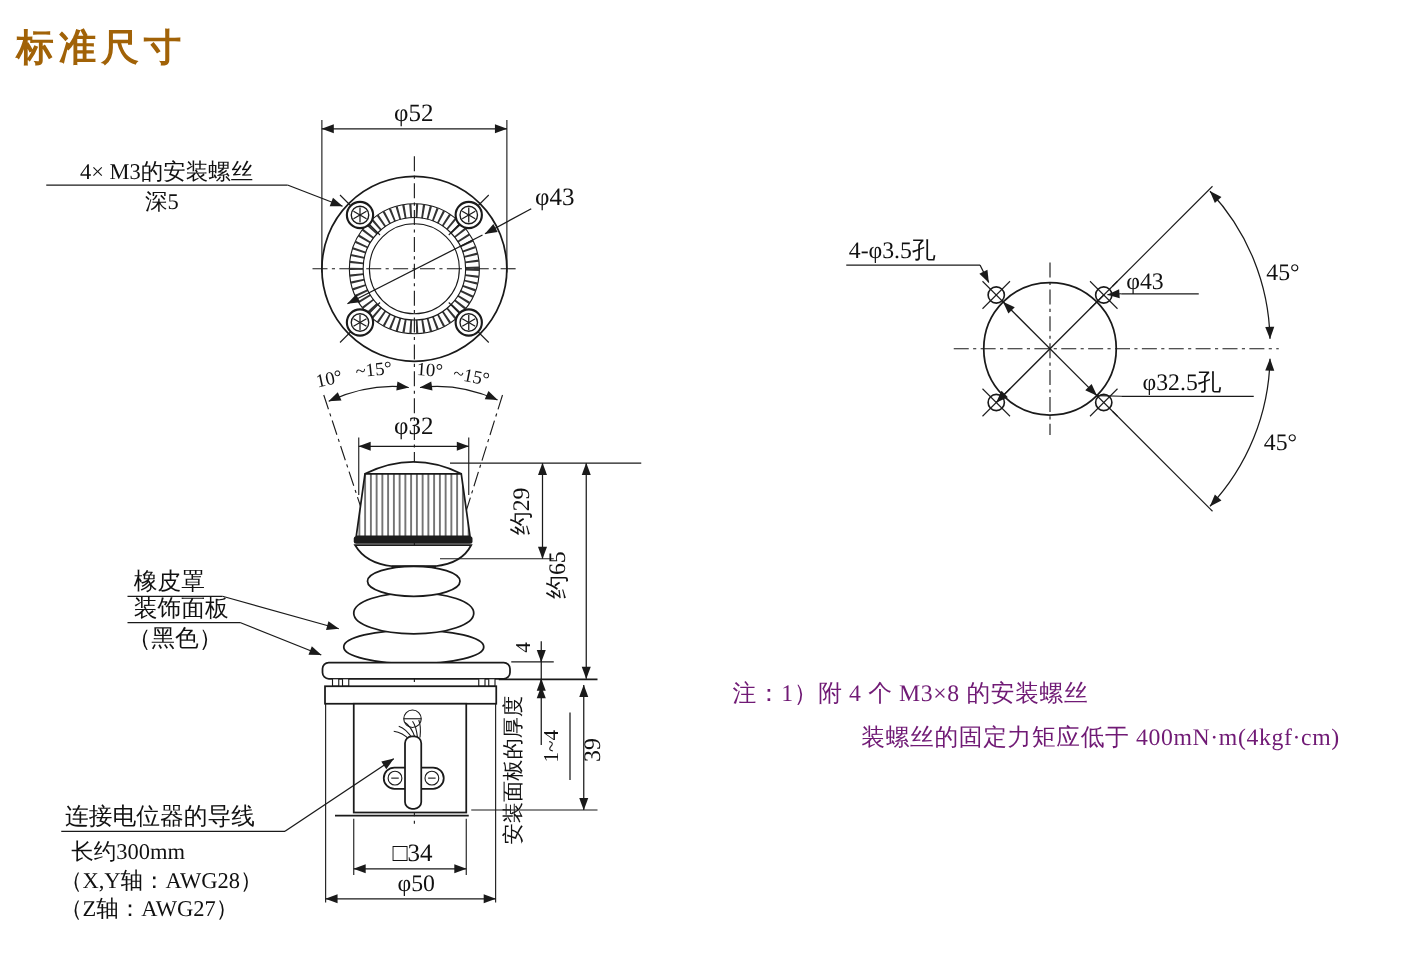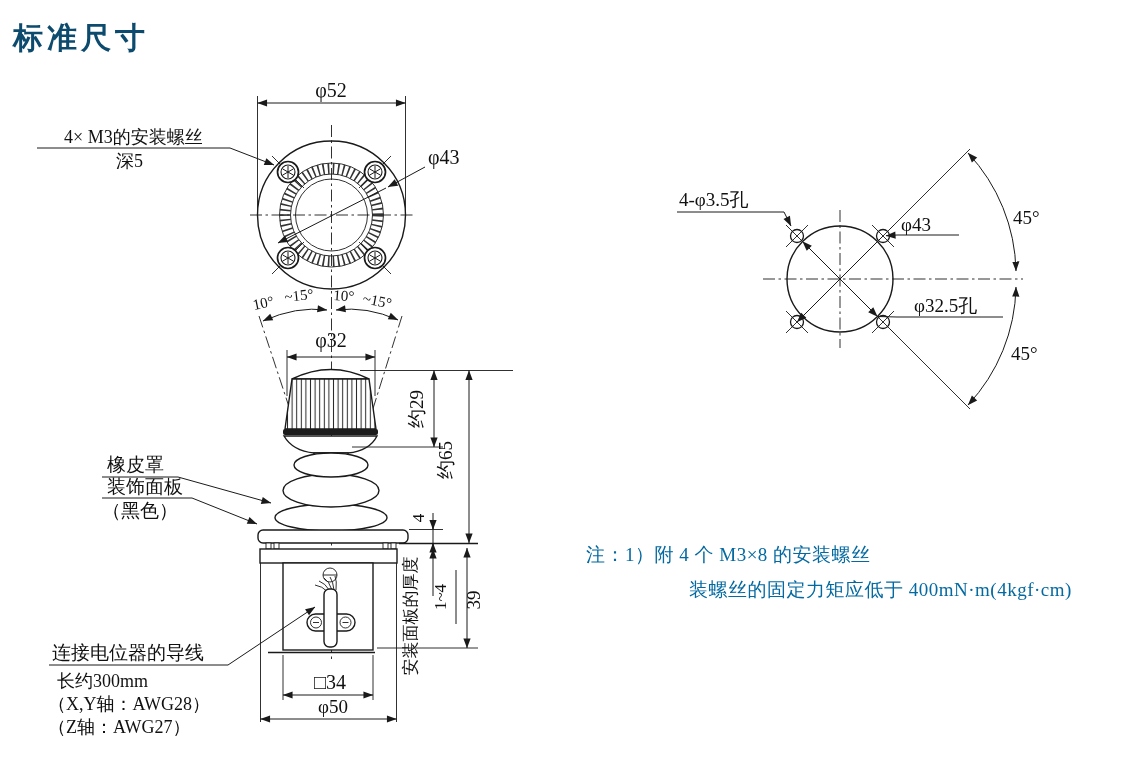--- a/index.html
+++ b/index.html
@@ -1,22 +1,22 @@
 <!DOCTYPE html>
 <html><head>
 <meta charset="utf-8">
 <style>
   html,body{margin:0;padding:0;background:#fff;}
   #page{position:relative;width:1121px;height:764px;background:#fff;overflow:hidden;
         font-family:"Liberation Serif","DejaVu Serif",serif;color:#111;}
   .abs{position:absolute;white-space:nowrap;}
-  .title{font-family:"Liberation Sans","DejaVu Sans",sans-serif;font-weight:bold;color:#0c4a6e;}
+  .title{font-family:"Liberation Sans","DejaVu Sans",sans-serif;font-weight:bold;color:#a16207;}
   #title-left{left:13px;top:18px;font-size:30px;letter-spacing:4px;}
   #title-right{left:783px;top:24px;font-size:24px;letter-spacing:1px;}
-  .note{font-size:19px;color:#0369a1;letter-spacing:0.5px;}
+  .note{font-size:19px;color:#701a75;letter-spacing:0.5px;}
   #note-line1{left:586px;top:542px;}
   #note-line2{left:689px;top:577px;}
   #unit-label{left:941px;top:709px;font-size:21px;font-weight:bold;letter-spacing:1px;}
   svg{position:absolute;left:0;top:0;}
   svg text{font-family:"Liberation Serif","DejaVu Serif",serif;fill:#111;}
   .ln{stroke:#1a1a1a;stroke-width:1.4;fill:none;}
   .thin{stroke:#1a1a1a;stroke-width:0.9;fill:none;}
   .dim{stroke:#1a1a1a;stroke-width:1;fill:none;}
   .cl{stroke:#1a1a1a;stroke-width:0.9;fill:none;stroke-dasharray:12 3.5 2.5 3.5;}
   .whitefill{fill:#fff;}

